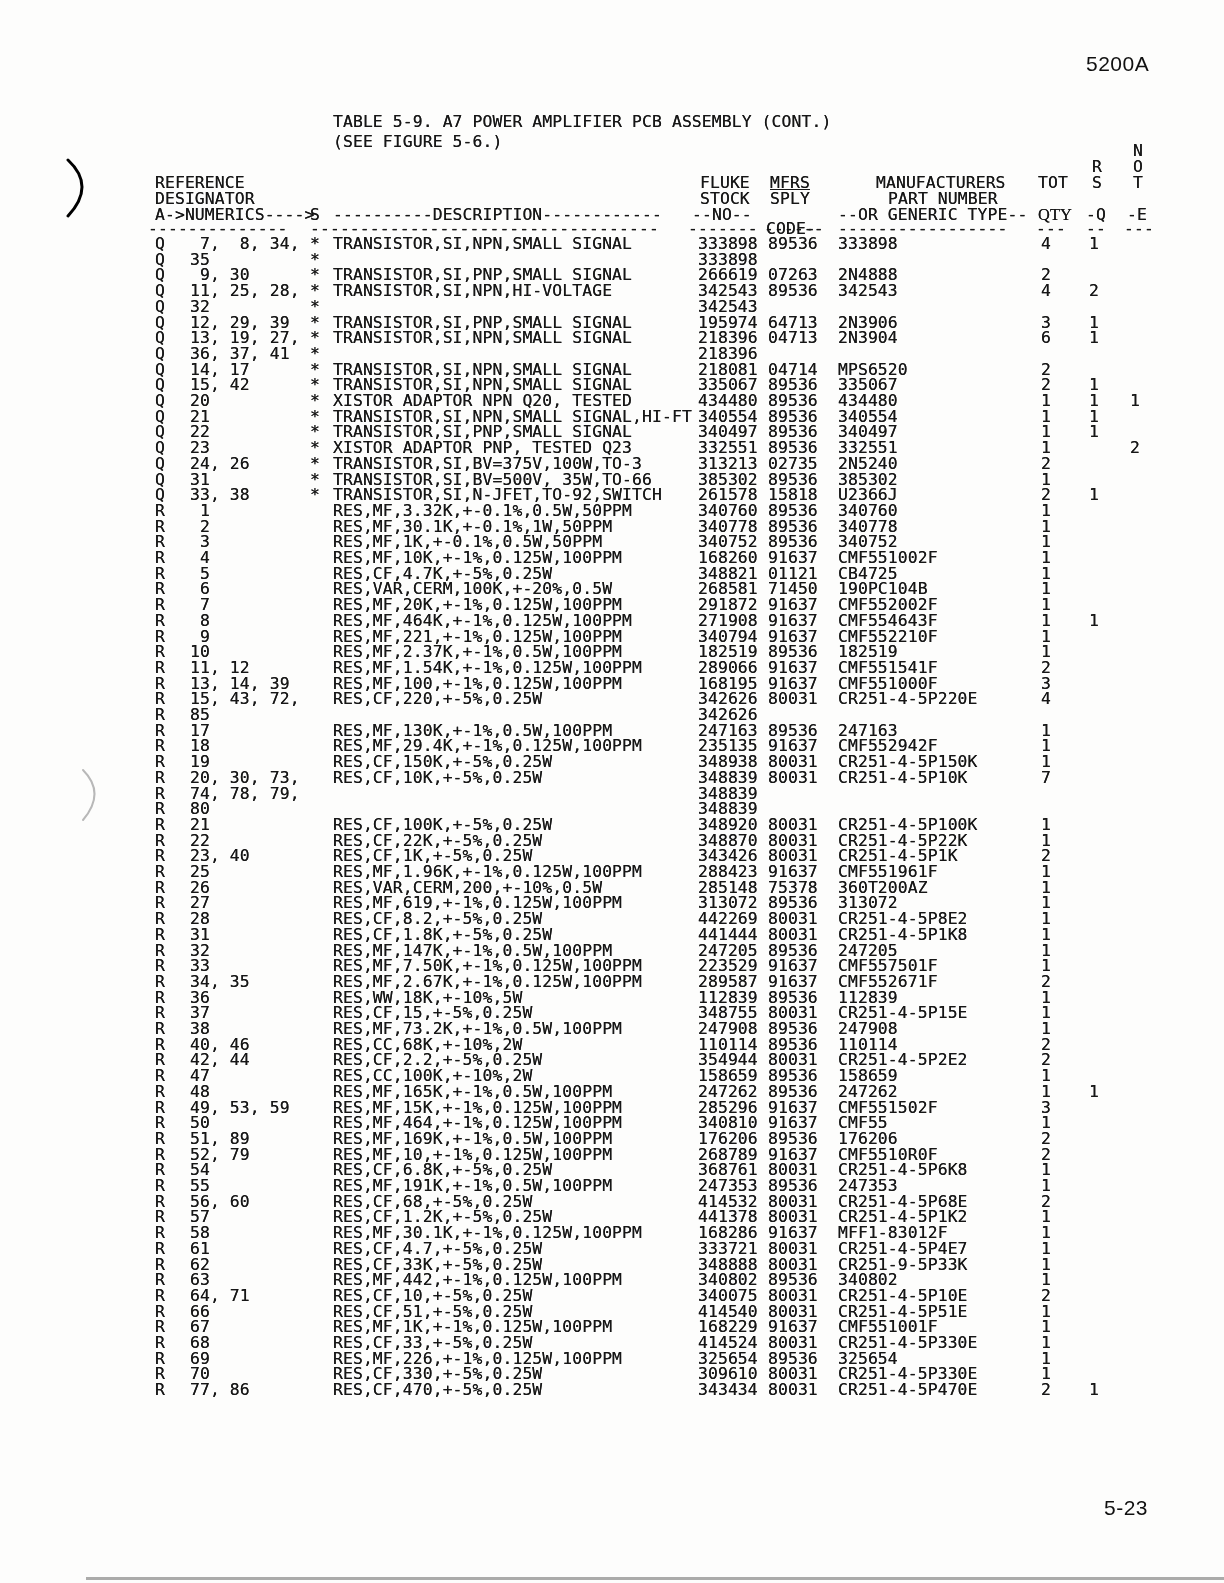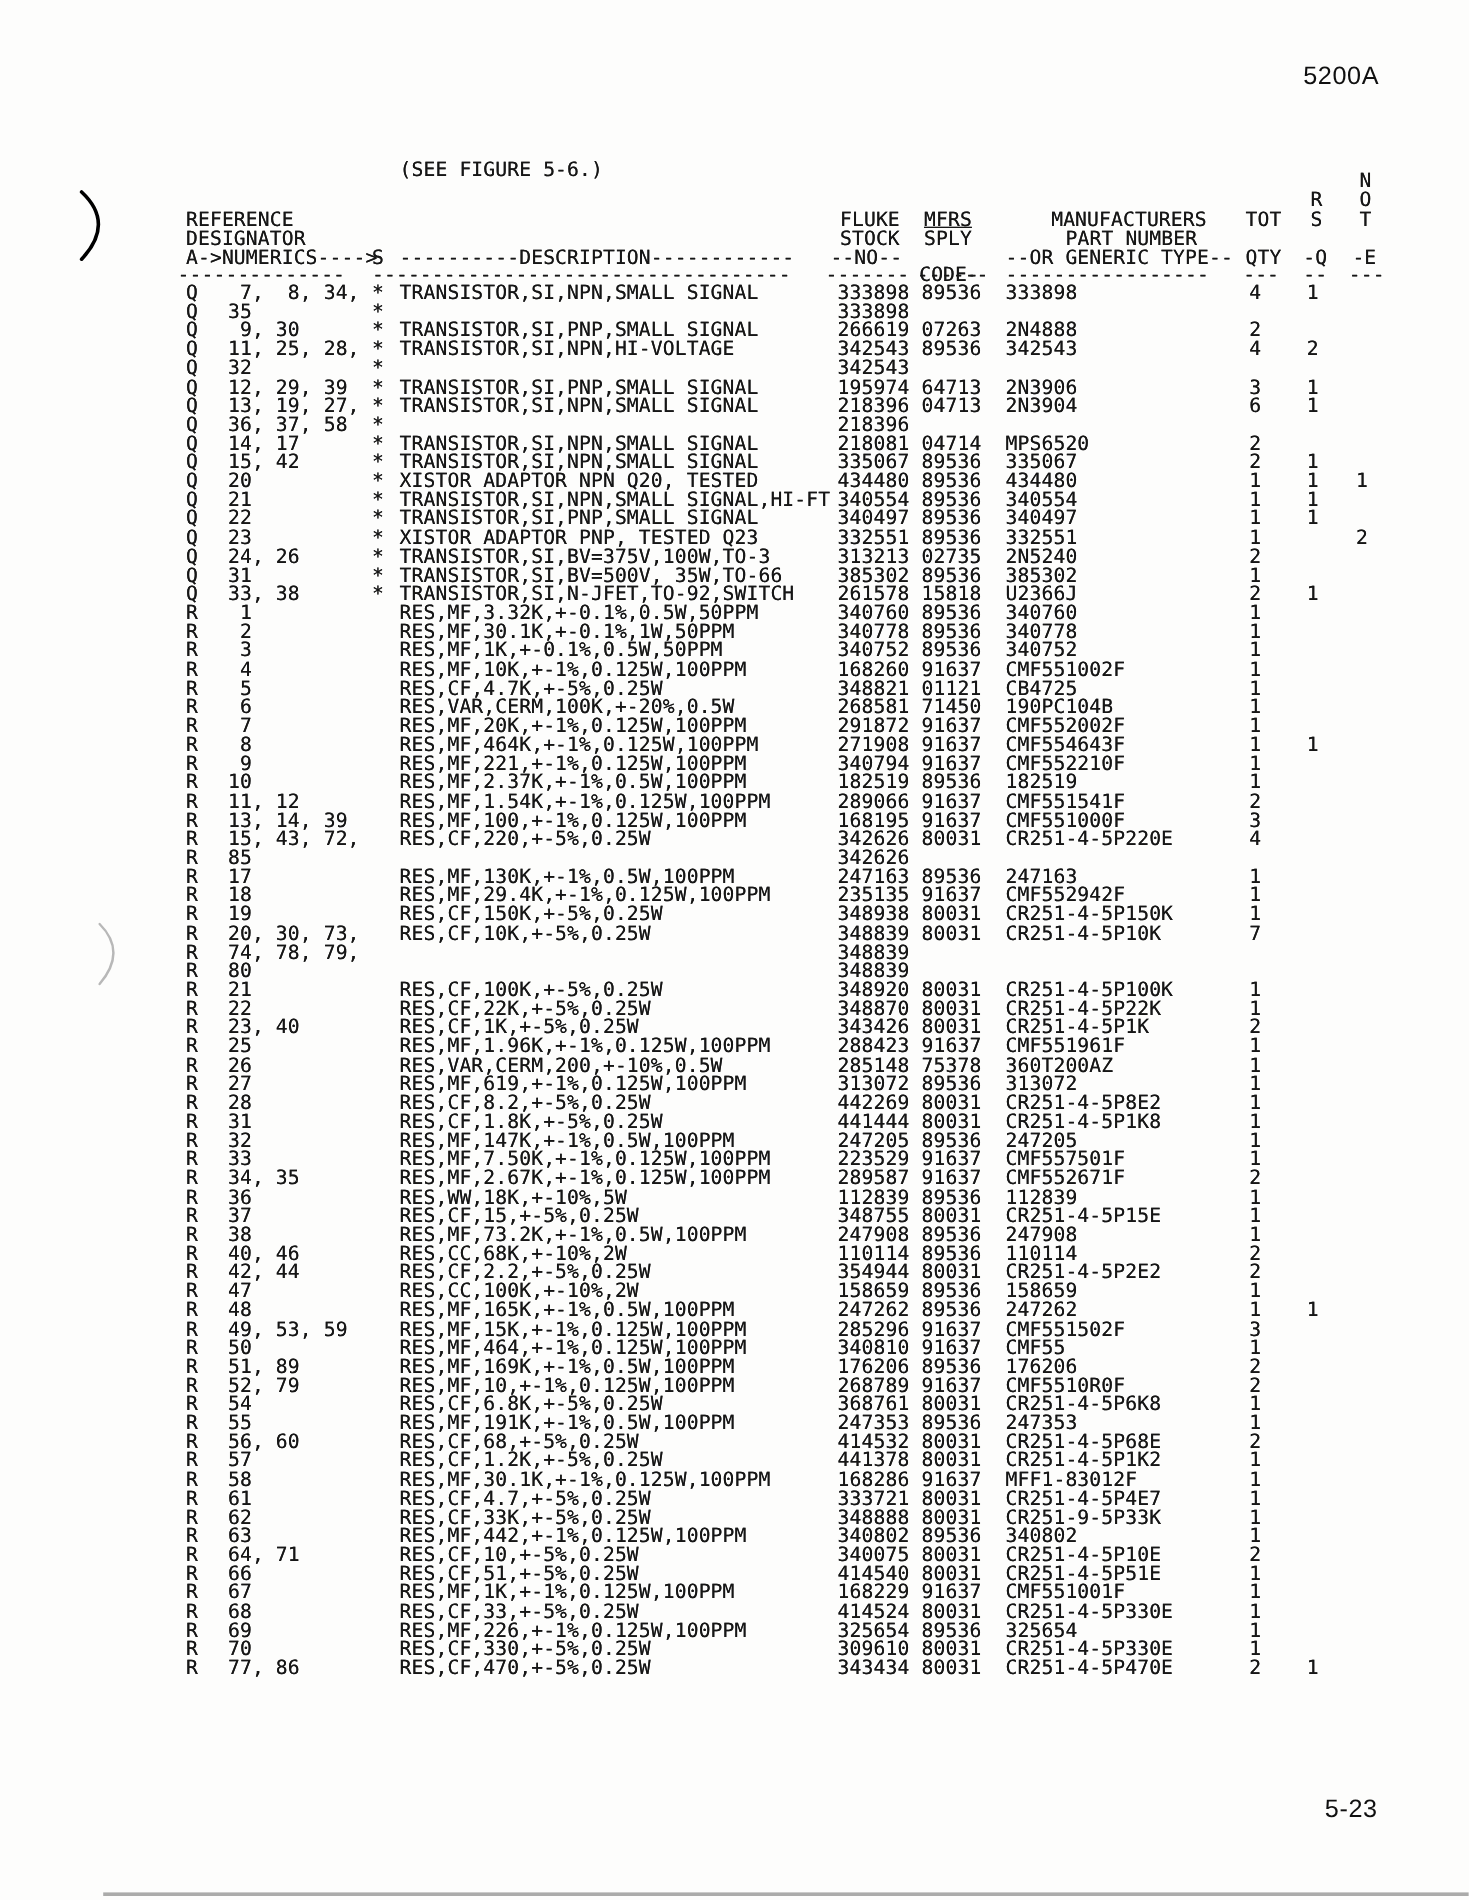--- a/index.html
+++ b/index.html
@@ -29,20 +29,21 @@
   <svg class="crescent" style="left:64px;top:158px;" width="36" height="60" viewBox="0 0 36 60">
     <path d="M4 2 Q32 28 4 58" fill="none" stroke="#000000" stroke-width="3" stroke-linecap="round"></path>
   </svg>
   <svg class="crescent" style="left:80px;top:768px;" width="30" height="54" viewBox="0 0 30 54">
     <path d="M3 2 Q26 25 3 52" fill="none" stroke="#b8b8b8" stroke-width="2" stroke-linecap="round"></path>
   </svg>
   <div class="bottom-strip"></div>
 
   <div class="sans" style="left:1086px;top:52px;font-size:21px;letter-spacing:.5px;">5200A</div>
 
+  <div class="mono" style="left:333px;top:114px;">TABLE 5-9. A7 POWER AMPLIFIER PCB ASSEMBLY (CONT.)</div>
   <div class="mono" style="left:333px;top:134px;">(SEE FIGURE 5-6.)</div>
 
   <div>
     <span class="mono" style="left:1133px;top:143px;">N</span>
     <span class="mono" style="left:1092px;top:159px;">R</span>
     <span class="mono" style="left:1133px;top:159px;">O</span>
 
     <span class="mono" style="left:155px;top:175px;">REFERENCE</span>
     <span class="mono" style="left:700px;top:175px;">FLUKE</span>
     <span class="mono" style="left:770px;top:175px;text-decoration:underline;">MFRS</span>
@@ -55,21 +56,21 @@
     <span class="mono" style="left:700px;top:191px;">STOCK</span>
     <span class="mono" style="left:770px;top:191px;">SPLY</span>
     <span class="mono" style="left:888px;top:191px;">PART NUMBER</span>
 
     <span class="mono" style="left:155px;top:207px;">A-&gt;NUMERICS----&gt;</span>
     <span class="mono" style="left:310px;top:207px;">S</span>
     <span class="mono" style="left:333px;top:207px;">----------DESCRIPTION------------</span>
     <span class="mono" style="left:692px;top:207px;">--NO--</span>
     <span class="mono" style="left:766px;top:207px;margin-top:14px;">CODE-</span>
     <span class="mono" style="left:838px;top:207px;">--OR GENERIC TYPE--</span>
-    <span class="mono" style="left:1038px;top:207px;">QTY</span>
+    <span class="mono" style="left:1038px;top:207px;font-family:Liberation Serif, serif;">QTY</span>
     <span class="mono" style="left:1086px;top:207px;">-Q</span>
     <span class="mono" style="left:1127px;top:207px;">-E</span>
 
     <span class="mono" style="left:148px;top:221px;">--------------</span>
     <span class="mono" style="left:310px;top:221px;">-----------------------------------</span>
     <span class="mono" style="left:688px;top:221px;">-------</span>
     <span class="mono" style="left:764px;top:221px;">------</span>
     <span class="mono" style="left:838px;top:221px;">-----------------</span>
     <span class="mono" style="left:1036px;top:221px;">---</span>
     <span class="mono" style="left:1086px;top:221px;">--</span>
@@ -138,21 +139,21 @@
         <span class="c-s">*</span>
         <span class="c-desc">TRANSISTOR,SI,NPN,SMALL SIGNAL</span>
         <span class="c-stock">218396</span>
         <span class="c-sply">04713</span>
         <span class="c-part">2N3904</span>
         <span class="c-qty">6</span>
         <span class="c-rsq">1</span>
       </div>
       <div class="row" style="top: 345.9px;">
         <span class="c-letter">Q</span>
-        <span class="c-nums">36, 37, 58</span>
+        <span class="c-nums">36, 37, 41</span>
         <span class="c-s">*</span>
         <span class="c-stock">218396</span>
       </div>
       <div class="row" style="top: 361.6px;">
         <span class="c-letter">Q</span>
         <span class="c-nums">14, 17</span>
         <span class="c-s">*</span>
         <span class="c-desc">TRANSISTOR,SI,NPN,SMALL SIGNAL</span>
         <span class="c-stock">218081</span>
         <span class="c-sply">04714</span>

